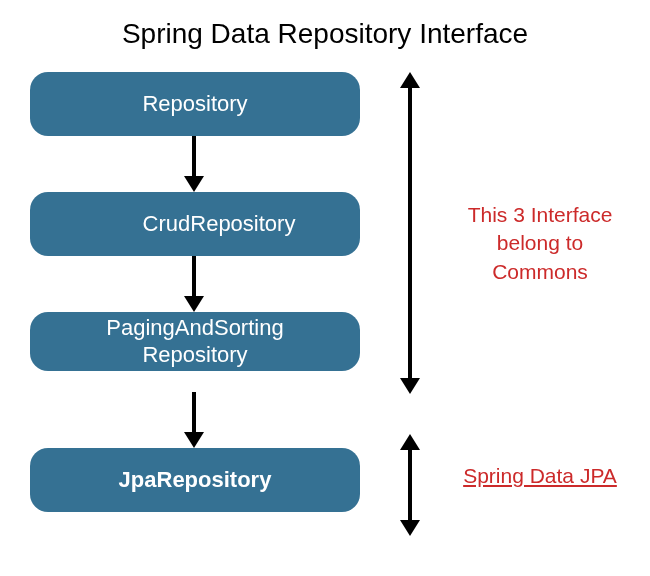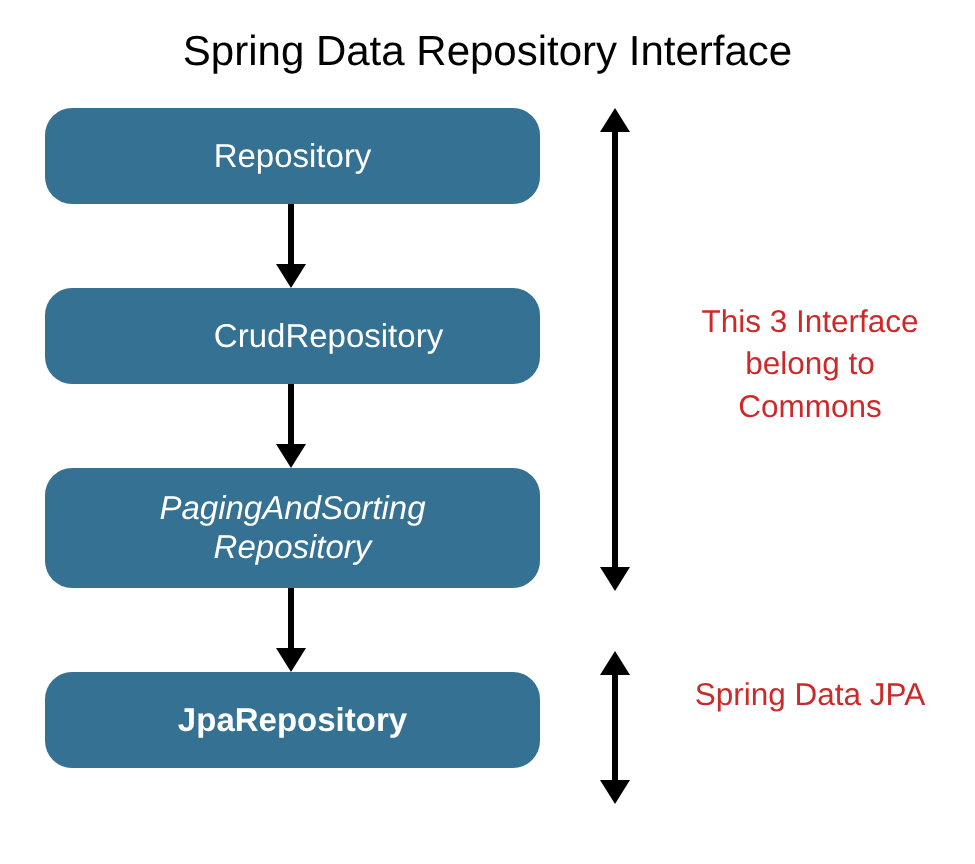--- a/index.html
+++ b/index.html
@@ -40,22 +40,21 @@
       display: flex;
       align-items: center;
       justify-content: center;
       text-align: center;
       font-size: 22px;
       font-weight: 400;
       line-height: 1.2;
       border-radius: 18px;
     }
     .box.tall {
-      height: 80px;
-      font-style: italic;
+      height: 59px;
     }
     .arrow-down {
       position: absolute;
       left: 160px;
       width: 10px;
     }
     .arrow-down .shaft {
       position: absolute;
       left: 2px;
       top: 0;
@@ -159,17 +158,17 @@
     <span>This 3 Interface</span><br>
     <span>belong to Commons</span><br>
   </div>
 
   <div class="bracket-arrow" style="left:378px; top:362px;">
     <div class="head-up"></div>
     <div class="shaft" style="top:10px; height:80px;"></div>
     <div class="head-down" style="top:86px;"></div>
   </div>
 
-  <div class="annotation" style="left:420px; top:378px; width:180px;">
+  <div class="annotation" style="left:420px; top:390px; width:180px;text-decoration:underline;">
     <span>Spring Data JPA</span>
   </div>
 
 </div>
 
 </body></html>

